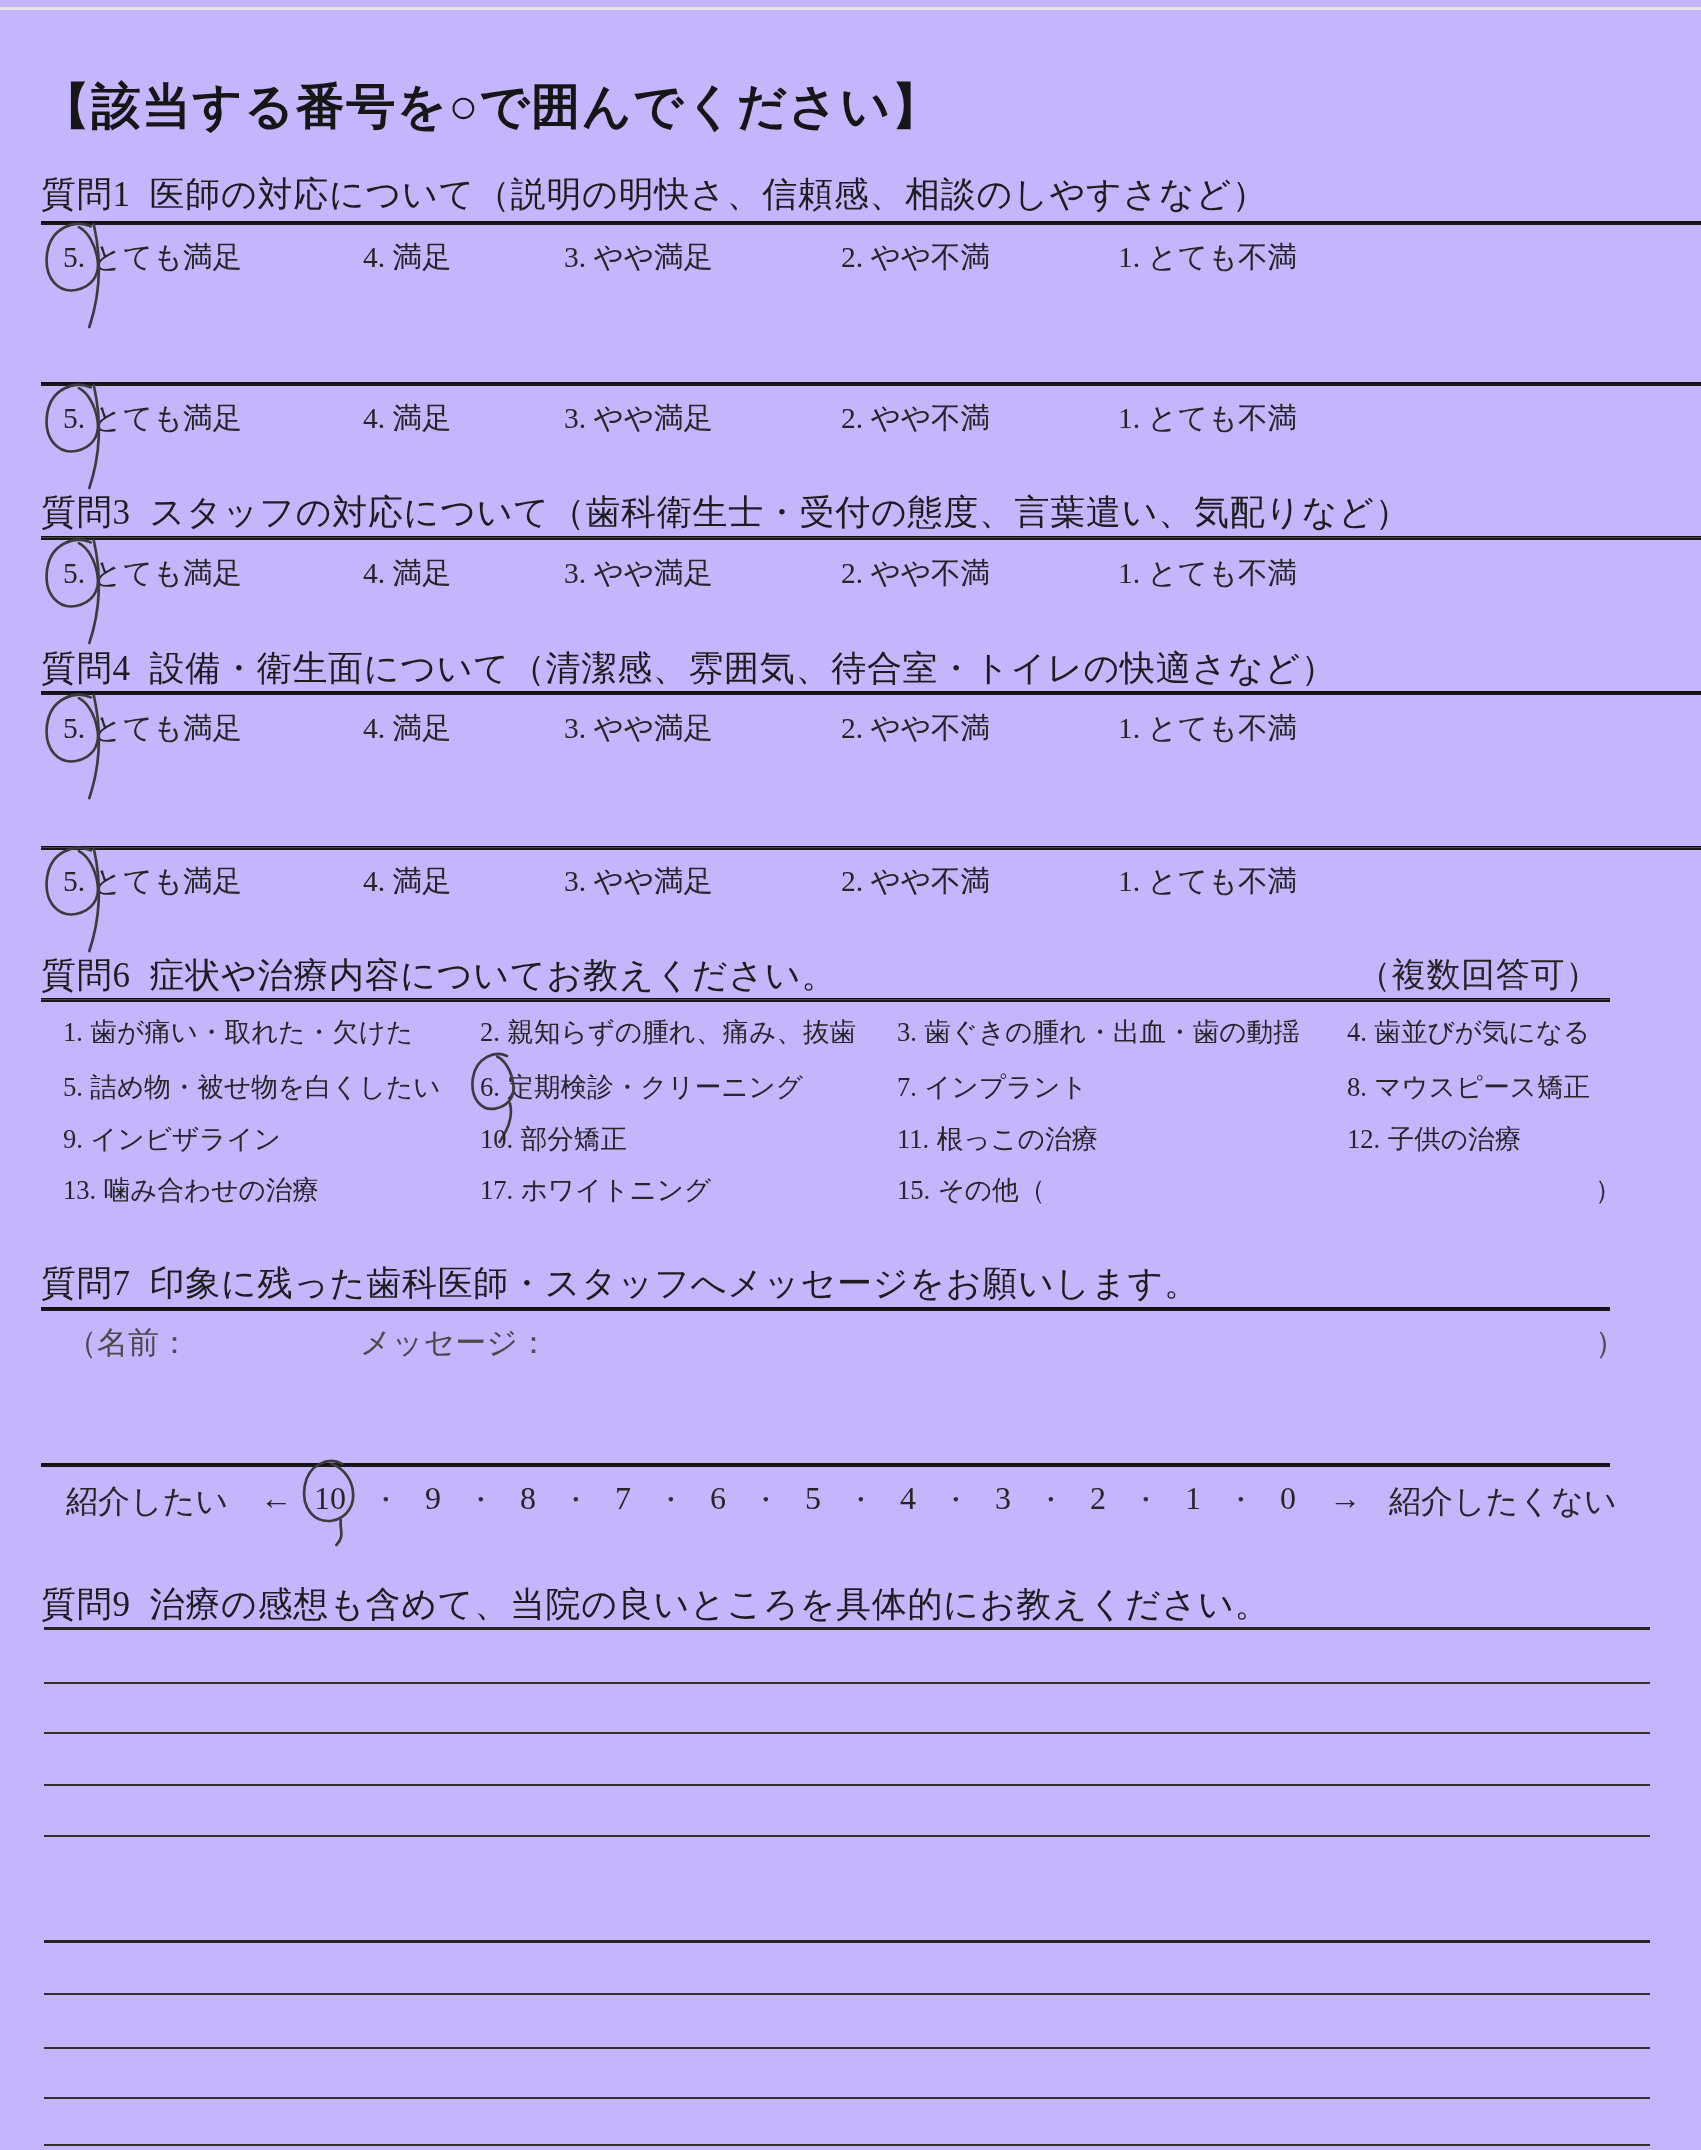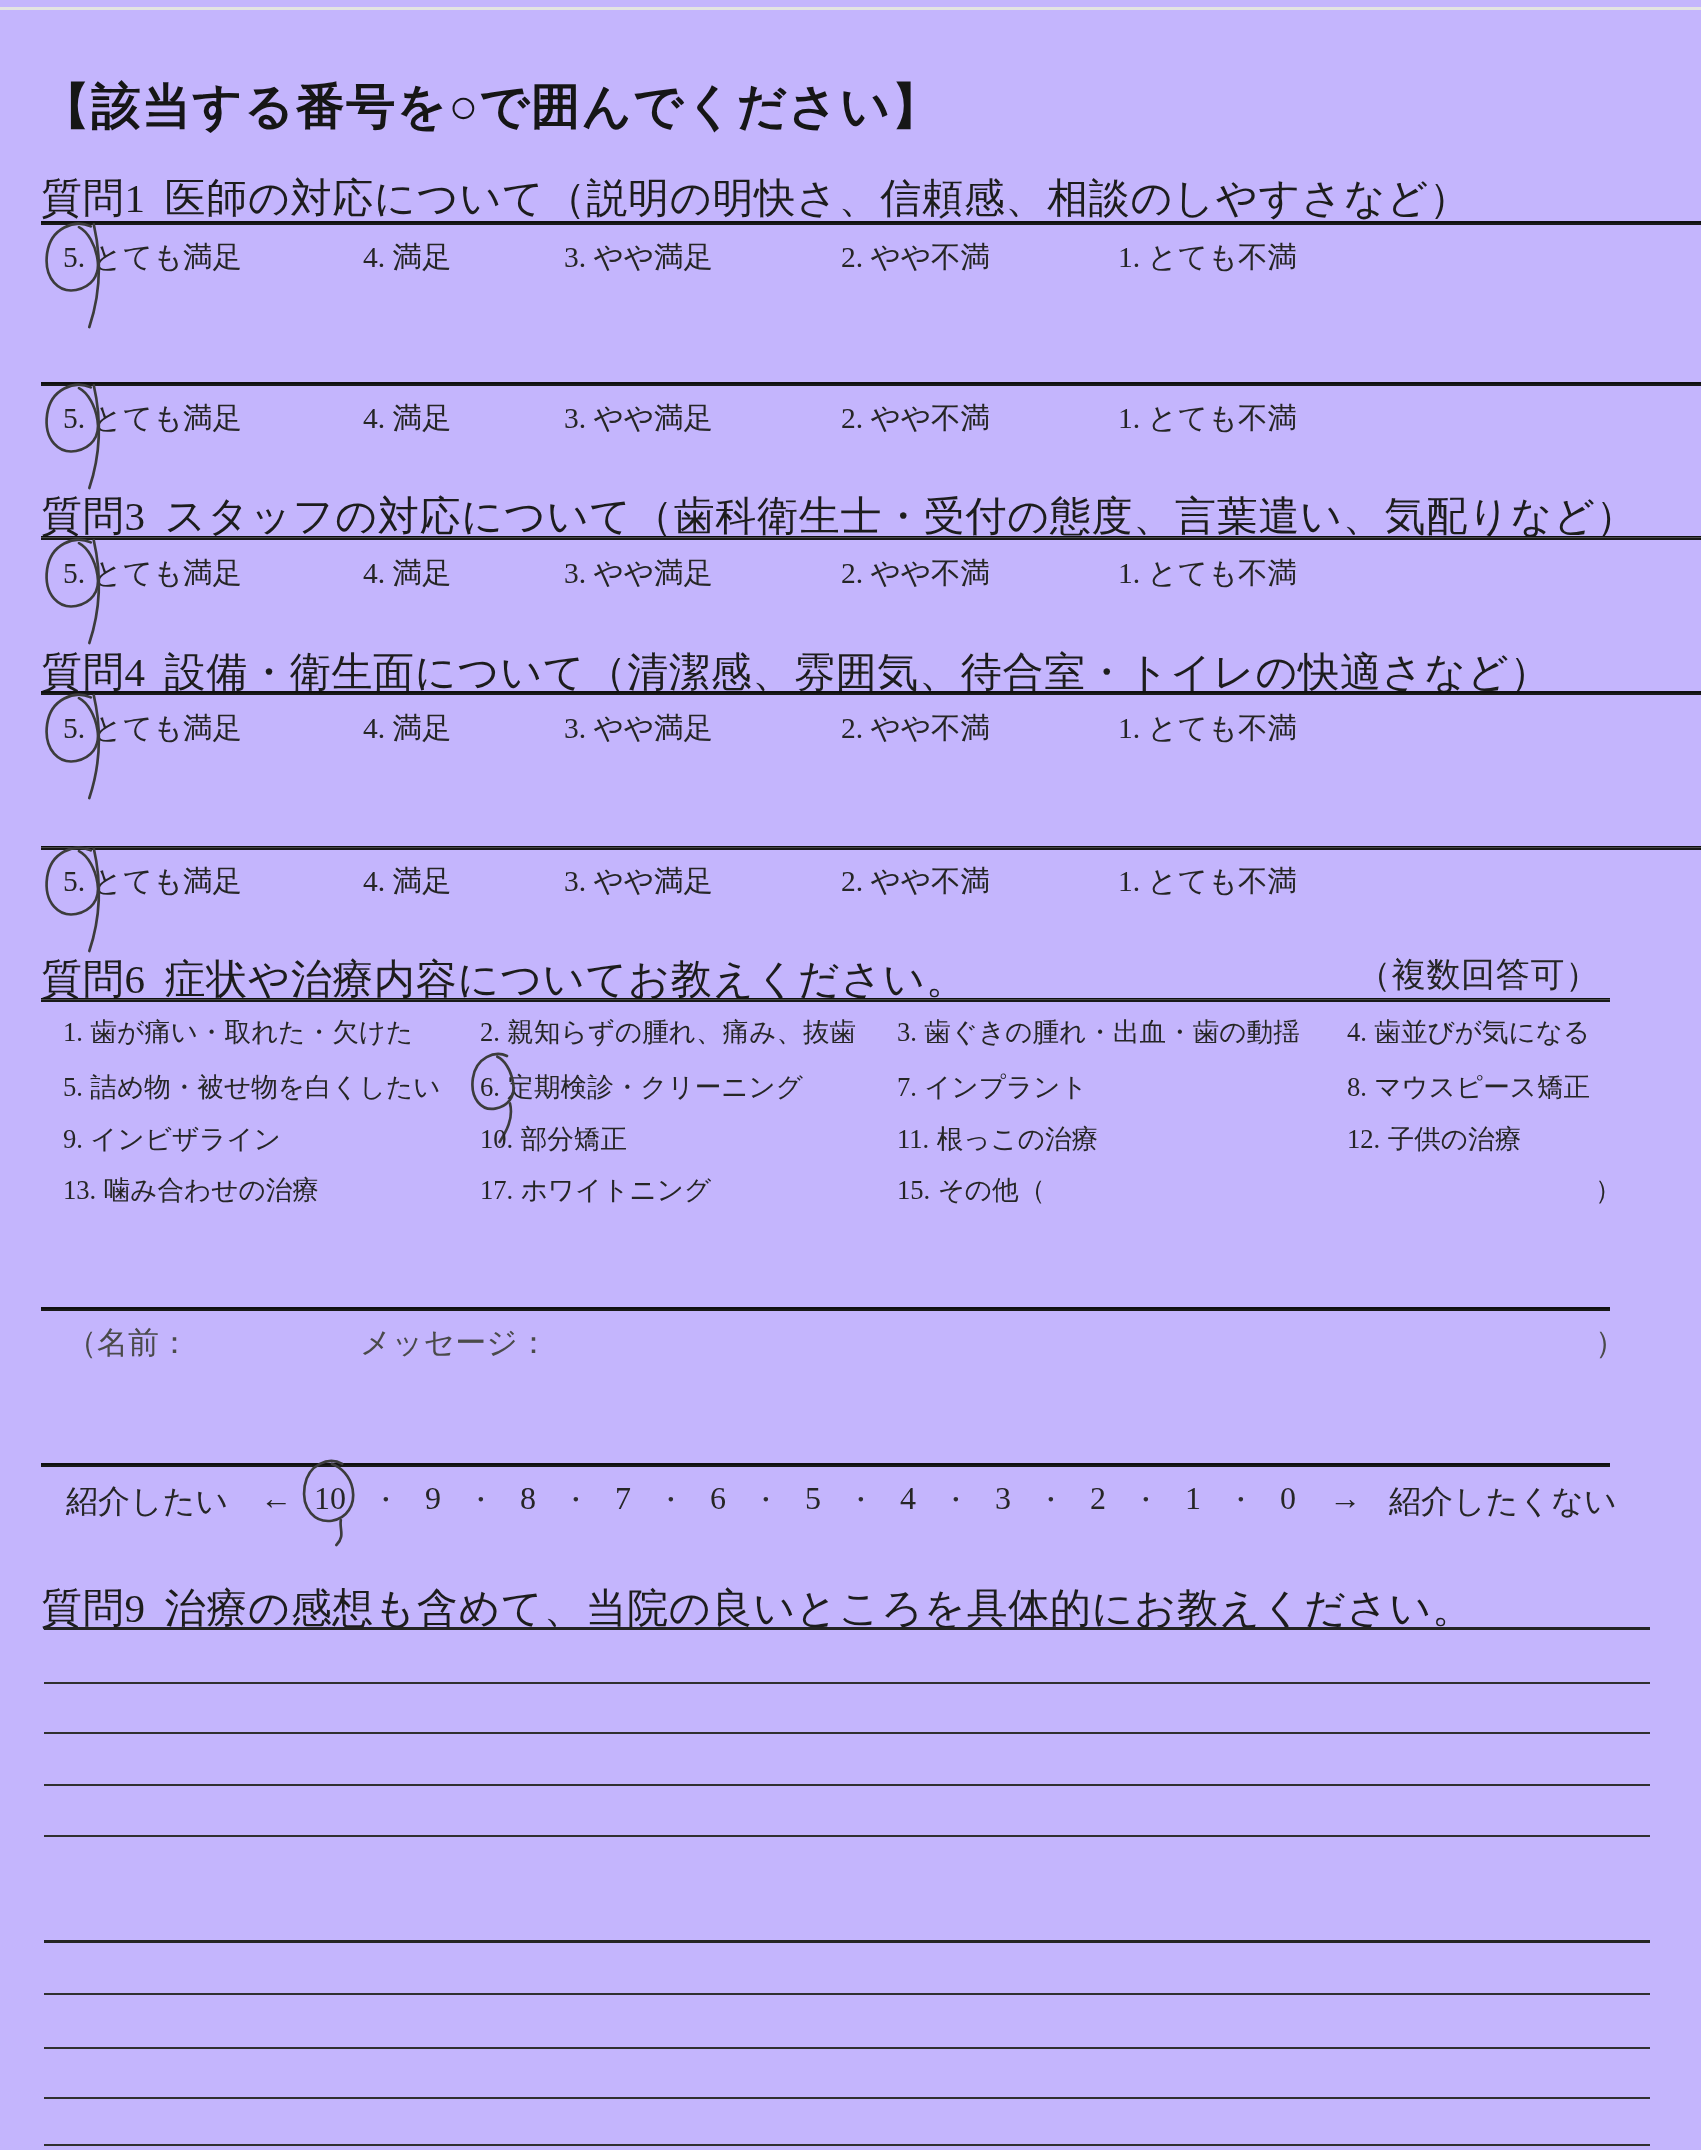--- a/index.html
+++ b/index.html
@@ -7,21 +7,21 @@
   #page {
     position:relative; width:1701px; height:2151px;
     background:#c4b5fd; overflow:hidden;
     font-family:"Liberation Serif","DejaVu Serif",serif;
     color:#222;
   }
   .abs { position:absolute; left:41px; white-space:nowrap; }
   .scan-top { position:absolute; top:6.6px; left:0; width:1701px; height:3px; background:#e3e3e2; }
 
   .title { font-size:49px; font-weight:600; letter-spacing:1.5px; color:#161616; }
-  .heading { font-size:41px; letter-spacing:0.7px; color:#1d1d1d; }
+  .heading { font-size:35px; letter-spacing:0.7px; color:#1d1d1d; }
   .qlabel { margin-right:19px; }
   .qnote { left:1357px; font-size:34px; color:#242424; }
 
   .rule { position:absolute; }
   .rule.heavy { height:4.4px; left:41px; width:1660px;
     background:linear-gradient(180deg,#101010 0 1.5px,#4a4a4a 1.5px 2.2px,#191919 2.2px 4.4px); }
   .rule.heavy.short { width:1569px; }
   .rule.mid  { height:3px; left:44px; width:1606px; background:#242424; }
   .rule.thin { height:2.2px; left:44px; width:1606px; background:#303030; }
 
@@ -172,20 +172,23 @@
     <span class="col col3"><span class="num">11.</span><span>根っこの治療</span></span>
     <span class="col col4"><span class="num">12.</span><span>子供の治療</span></span>
   </div>
   <div class="q6row" style="top:1172px">
     <span class="col col1"><span class="num">13.</span><span>噛み合わせの治療</span></span>
     <span class="col col2"><span class="num">17.</span><span>ホワイトニング</span></span>
     <span class="col col3"><span class="num">15.</span><span>その他（</span></span>
     <span class="col q6close">）</span>
   </div>
 
+  <div class="abs heading" style="top:1260px">
+    <span class="qlabel">質問7</span><span>印象に残った歯科医師・スタッフへメッセージをお願いします。</span>
+  </div>
   <div class="rule heavy short" style="top:1307px"></div>
   <div class="q7row" style="top:1322px">
     <span class="q7name">（名前：</span>
     <span class="q7msg">メッセージ：</span>
     <span class="q7close">）</span>
   </div>
 
   <div class="rule heavy short" style="top:1463px"></div>
   <div class="q8row" style="top:1480px">
     <span class="q8left">紹介したい</span>

